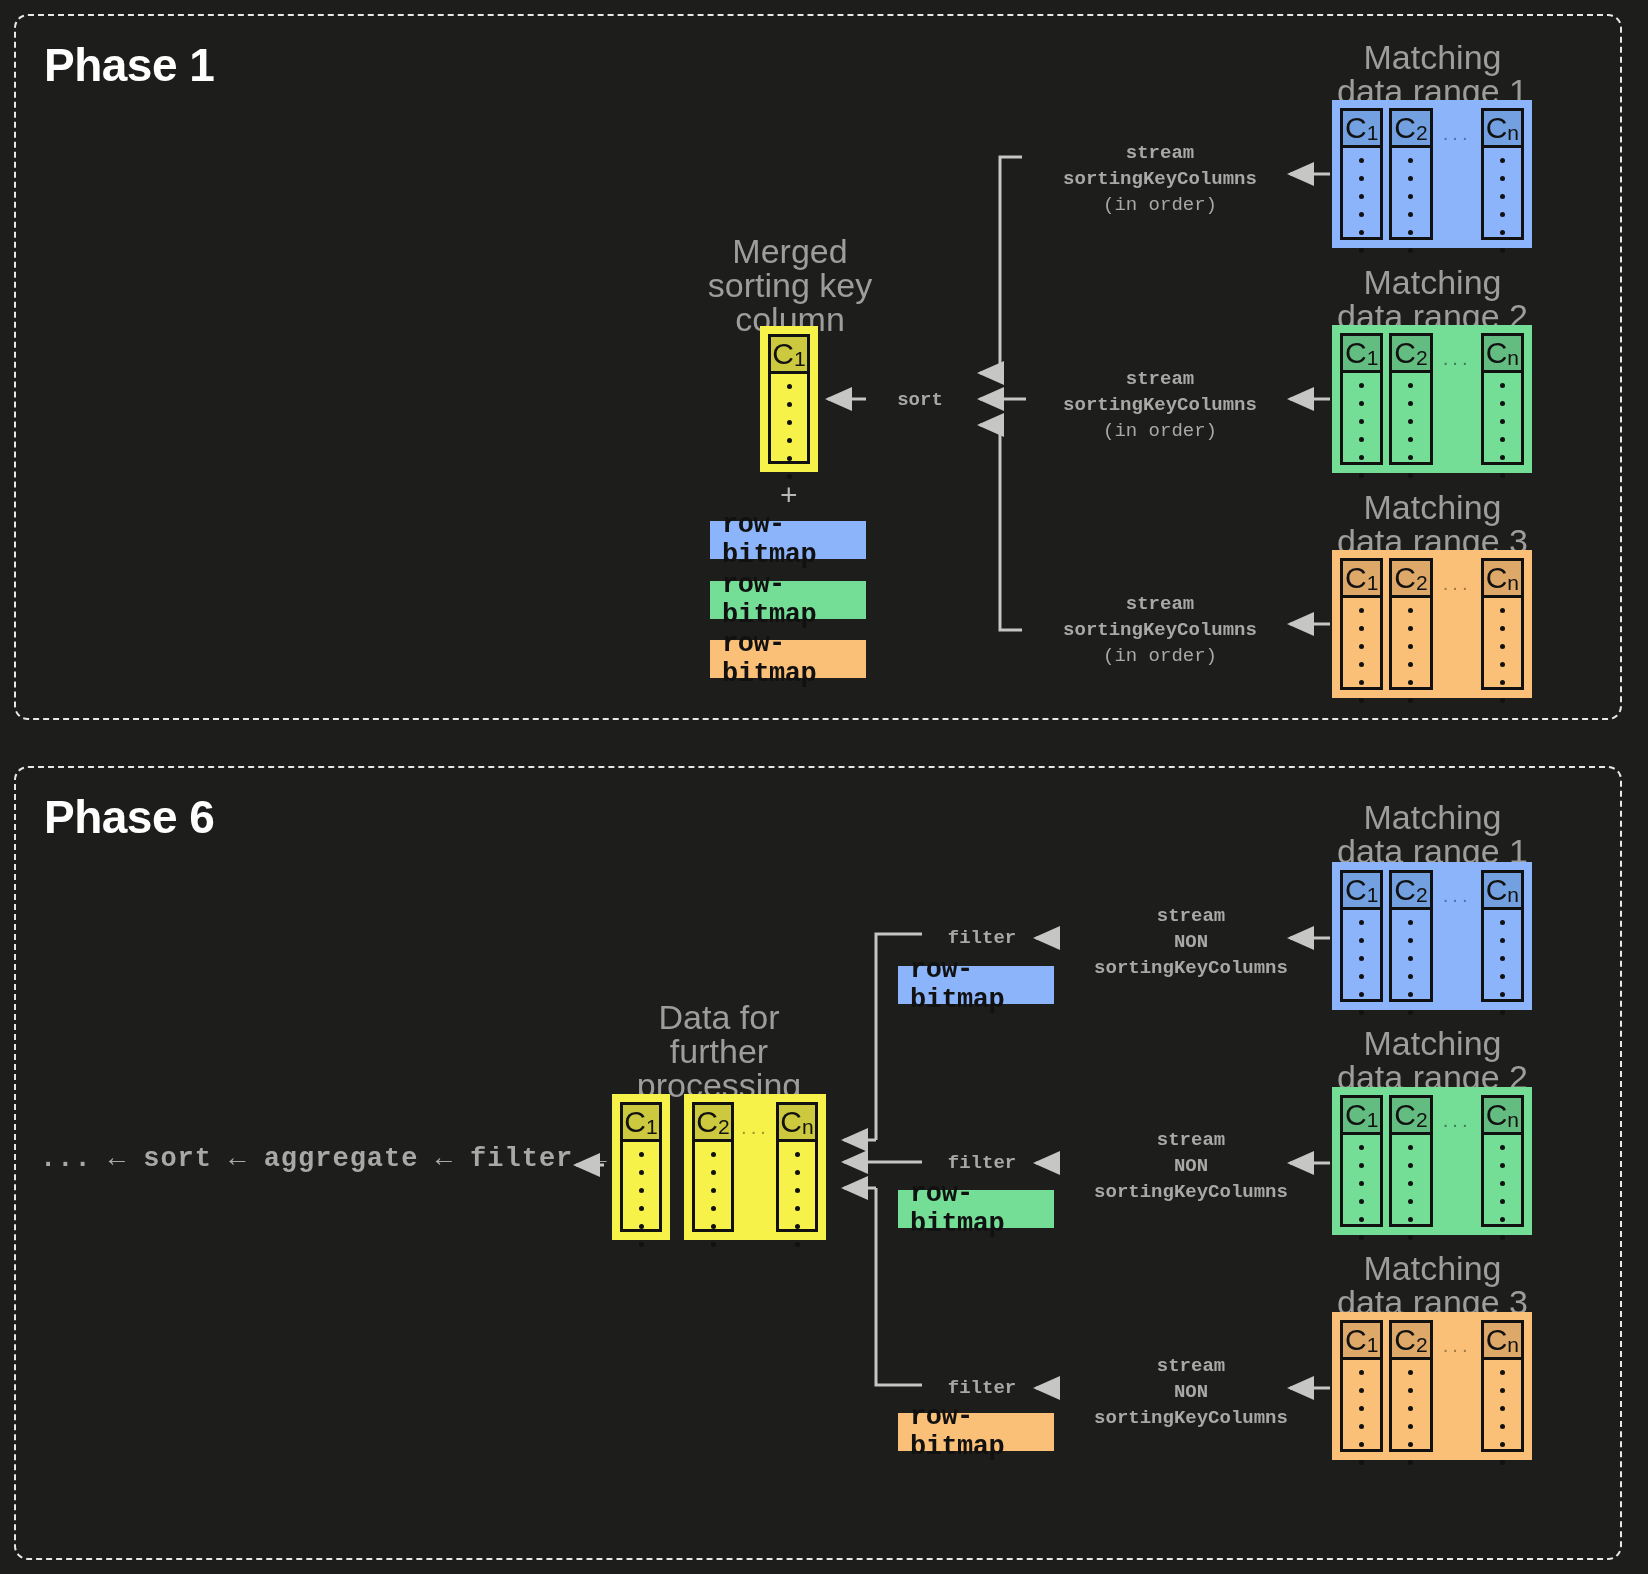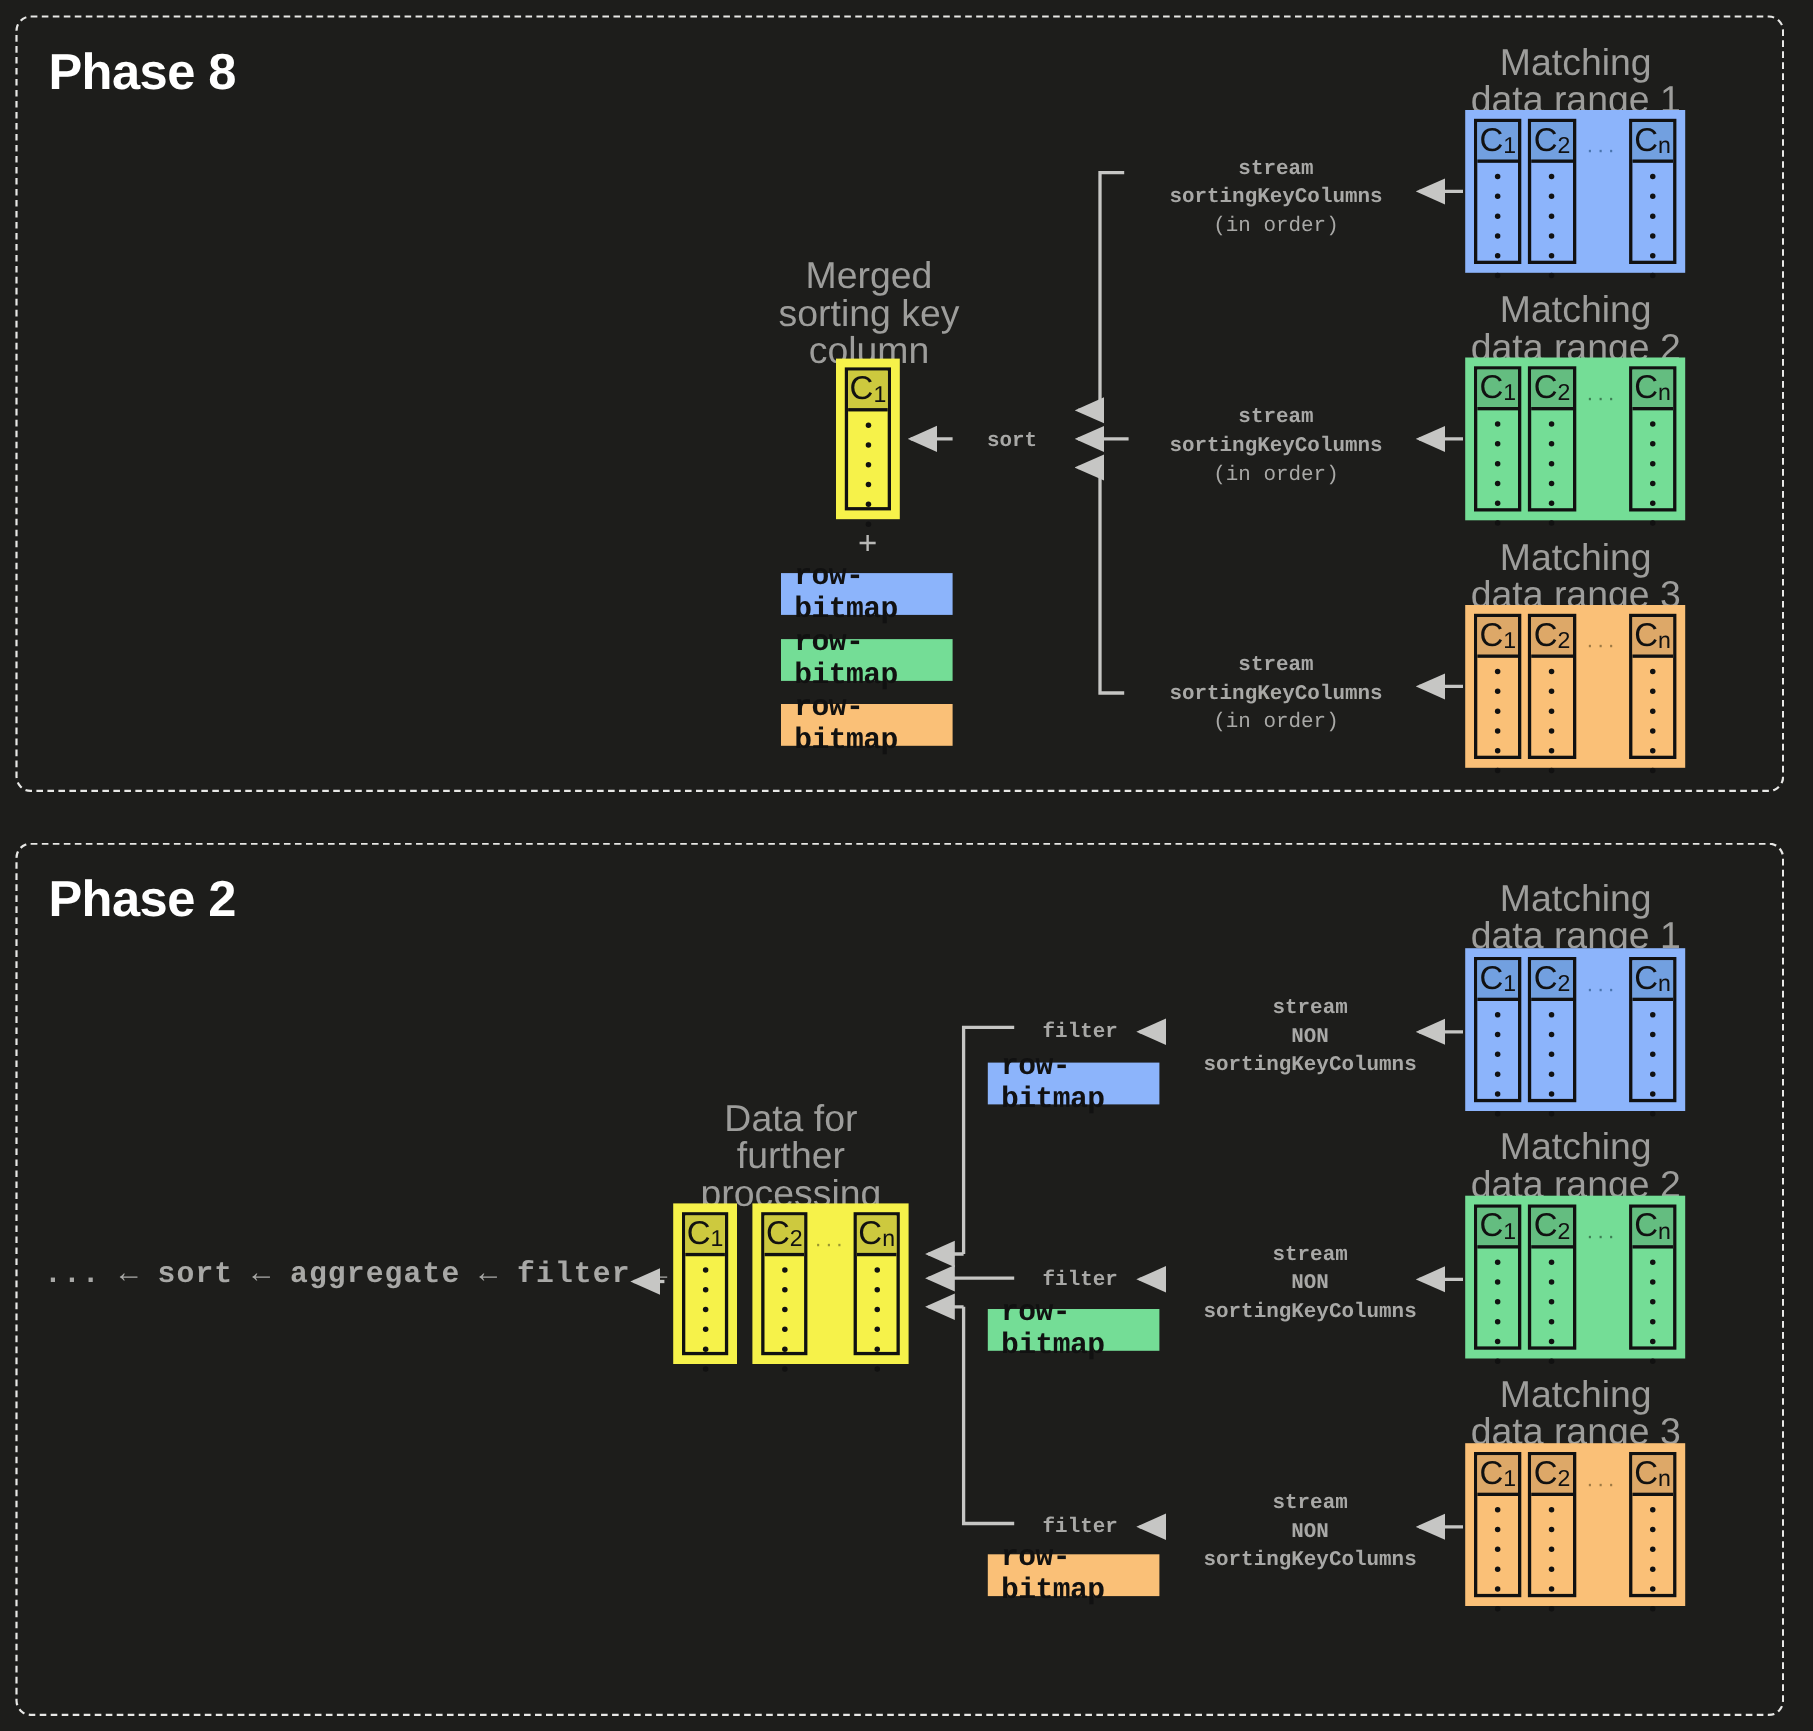--- a/index.html
+++ b/index.html
@@ -74,21 +74,21 @@
         font-family:"Liberation Sans",sans-serif;}
 
   
   svg.wires{position:absolute;left:0;top:0;width:1648px;height:1574px;
             pointer-events:none;}
 </style>
 </head>
 <body>
 
 <div class="phase" id="phase1">
-  <div class="phase-title">Phase 8</div>
+  <div class="phase-title">Phase 1</div>
 </div>
 
 <div class="slabel" style="left:1330px;top:40px;width:205px;">Matching<br>data range 1</div>
 <div class="slabel" style="left:1330px;top:265px;width:205px;">Matching<br>data range 2</div>
 <div class="slabel" style="left:1330px;top:490px;width:205px;">Matching<br>data range 3</div>
 
 <div class="range blue" style="left:1332px;top:100px;width:200px;height:148px;">
   <div class="col">
     <div class="hd">C<sub>1</sub></div>
     <div class="bd">
@@ -227,21 +227,21 @@
   </div>
 </div>
 
 <div class="plus" style="left:780px;top:478px;">+</div>
 
 <div class="bitmap bm-blue" style="left:710px;top:521px;width:156px;height:38px;">row-bitmap</div>
 <div class="bitmap bm-green" style="left:710px;top:581px;width:156px;height:38px;">row-bitmap</div>
 <div class="bitmap bm-orange" style="left:710px;top:640px;width:156px;height:38px;">row-bitmap</div>
 
 <div class="phase" id="phase2">
-  <div class="phase-title">Phase 2</div>
+  <div class="phase-title">Phase 6</div>
 </div>
 
 <div class="slabel" style="left:1330px;top:800px;width:205px;">Matching<br>data range 1</div>
 <div class="slabel" style="left:1330px;top:1026px;width:205px;">Matching<br>data range 2</div>
 <div class="slabel" style="left:1330px;top:1251px;width:205px;">Matching<br>data range 3</div>
 
 <div class="range blue" style="left:1332px;top:862px;width:200px;height:148px;">
   <div class="col">
     <div class="hd">C<sub>1</sub></div>
     <div class="bd">

